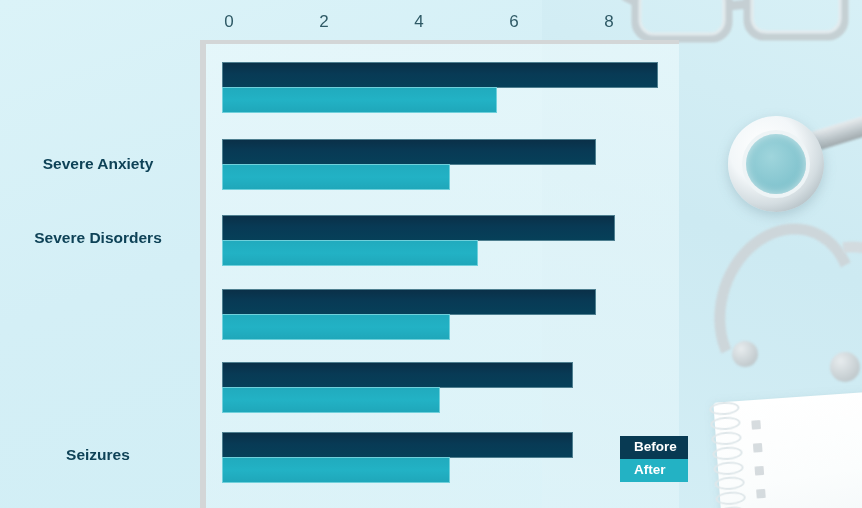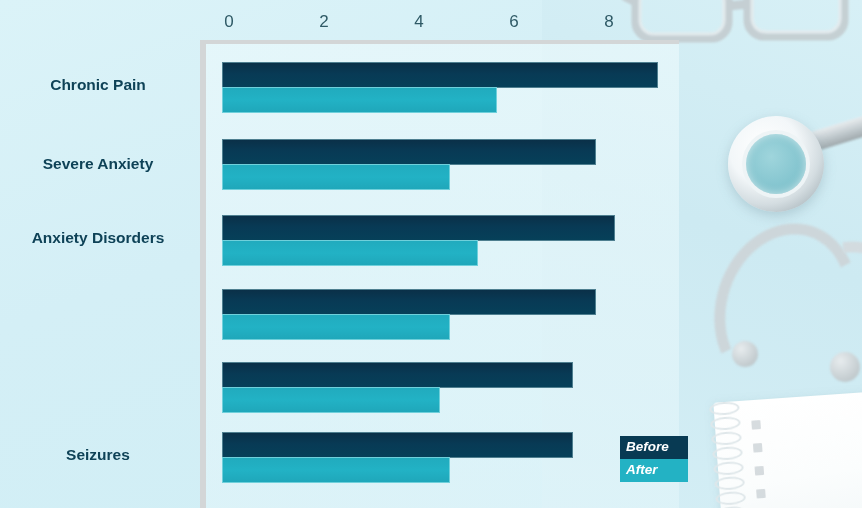--- a/index.html
+++ b/index.html
@@ -235,23 +235,22 @@
   .legend {
     position: absolute;
     left: 620px;
     top: 436px;
     width: 68px;
   }
   .legend div {
     font-size: 13.5px;
     font-weight: bold;
     color: #ffffff;
-    padding: 3px 6px 4px 6px;
+    padding: 3px 6px 4px 14px;
     line-height: 16px;
-    font-style: italic;
   }
   .legend .lg-before { background: #083a53; }
   .legend .lg-after  { background: #23b2c4; }
 </style>
 </head>
 <body>
 
 <div id="stage">
 
   <div class="photo-bg">
@@ -299,23 +298,22 @@
   <div class="chart">
 
     <div class="plot-frame"></div>
 
     <div class="tick-label" style="left:209px">0</div>
     <div class="tick-label" style="left:304px">2</div>
     <div class="tick-label" style="left:399px">4</div>
     <div class="tick-label" style="left:494px">6</div>
     <div class="tick-label" style="left:589px">8</div>
 
-    <div class="cat-label" style="top:76px">Chronic Pain</div>
     <div class="cat-label" style="top:155px">Severe Anxiety</div>
-    <div class="cat-label" style="top:229px">Anxiety Disorders</div>
+    <div class="cat-label" style="top:229px">Severe Disorders</div>
     <div class="cat-label" style="top:446px">Seizures</div>
 
     <div class="bar before" style="top: 62px; width: 436px;"></div>
     <div class="bar after" style="top: 87px; width: 275px;"></div>
 
     <div class="bar before" style="top: 139px; width: 374px;"></div>
     <div class="bar after" style="top: 164px; width: 228px;"></div>
 
     <div class="bar before" style="top: 215px; width: 393px;"></div>
     <div class="bar after" style="top: 240px; width: 256px;"></div>

